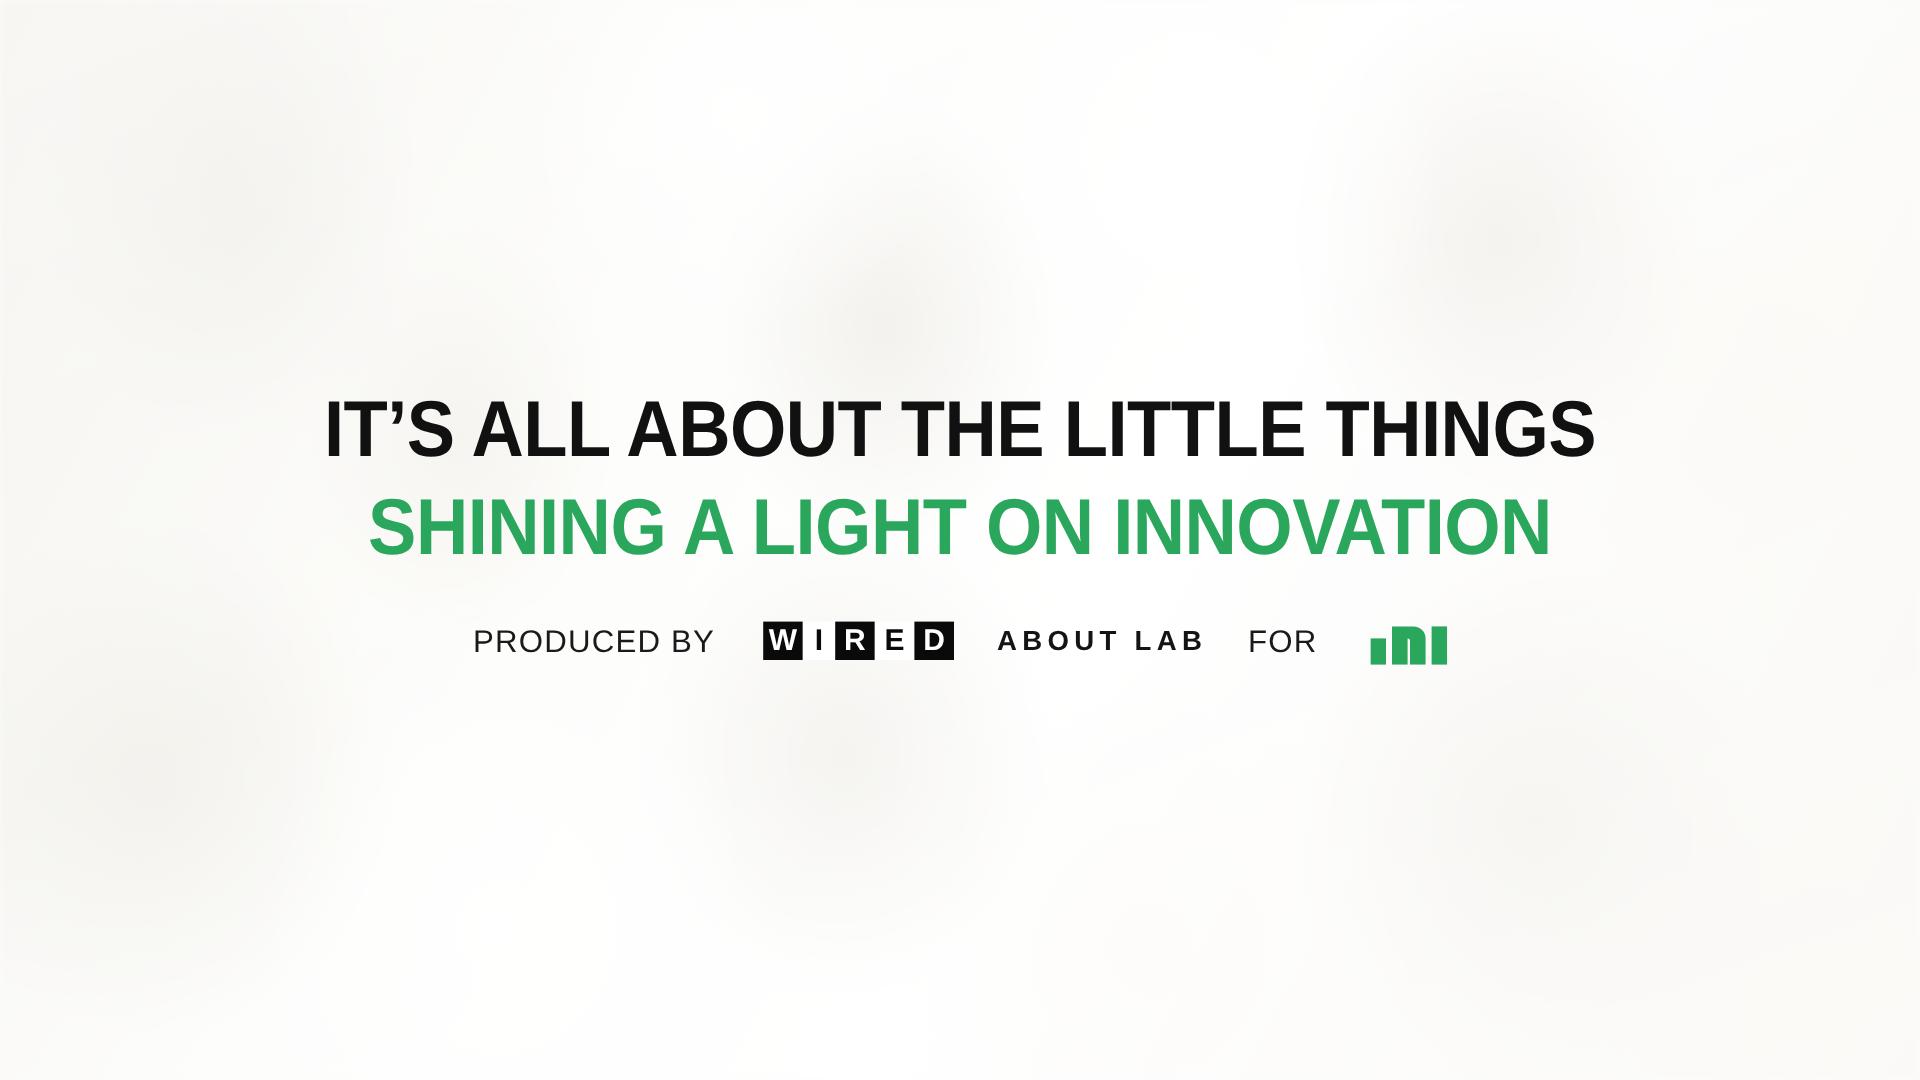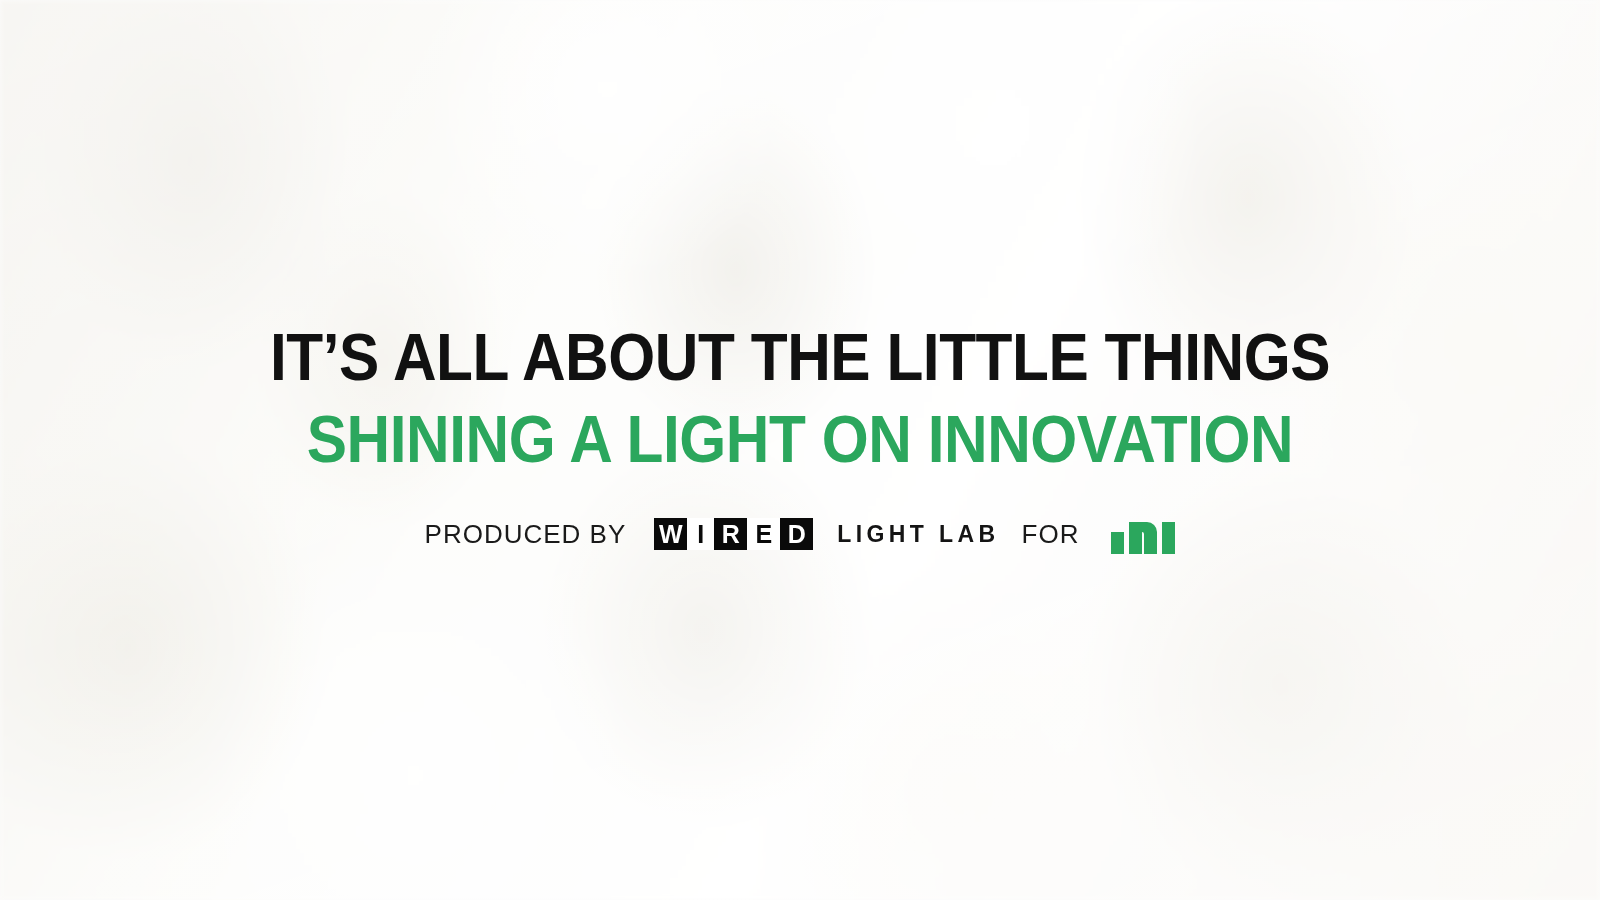--- a/index.html
+++ b/index.html
@@ -74,21 +74,21 @@
   }
   #line-1 { color:#111111; }
   #line-2 { color:#2ba75d; margin-top:4px; }
 
   
   #credit-row {
     margin-top:36px;
     display:flex;
     align-items:center;
     justify-content:center;
-    gap:0;
+    gap:12px;
     height:40px;
   }
 
   .credit-text {
     font-family:"Liberation Sans", sans-serif;
     font-weight:400;
     font-size:26px;
     letter-spacing:1.0px;
     color:#1a1a1a;
     white-space:nowrap;
@@ -155,21 +155,21 @@
       <span class="credit-text" id="produced-by">PRODUCED BY</span>
 
       <span id="wired-logo">
         <span class="wired-cell dark">W</span>
         <span class="wired-cell light narrow">I</span>
         <span class="wired-cell dark">R</span>
         <span class="wired-cell light">E</span>
         <span class="wired-cell dark">D</span>
       </span>
 
-      <span id="brand-lab">LIGHT LAB</span>
+      <span id="brand-lab">ABOUT LAB</span>
 
       <span class="credit-text" id="for-word">FOR</span>
 
       <svg id="ni-logo" viewBox="0 0 64 40" aria-hidden="true">
 
         <rect x="0" y="18" width="13" height="22" fill="#2BA75D"></rect>
 
         <path d="M18 8 H36 A10 10 0 0 1 46 18 V40 H33 V20 A2 2 0 0 0 31 18 H31 V40 H18 Z" fill="#2BA75D"></path>
 
         <rect x="51" y="8" width="13" height="32" fill="#2BA75D"></rect>

